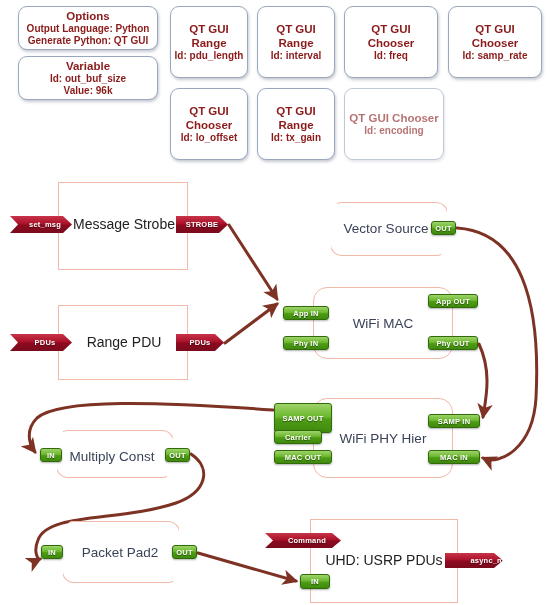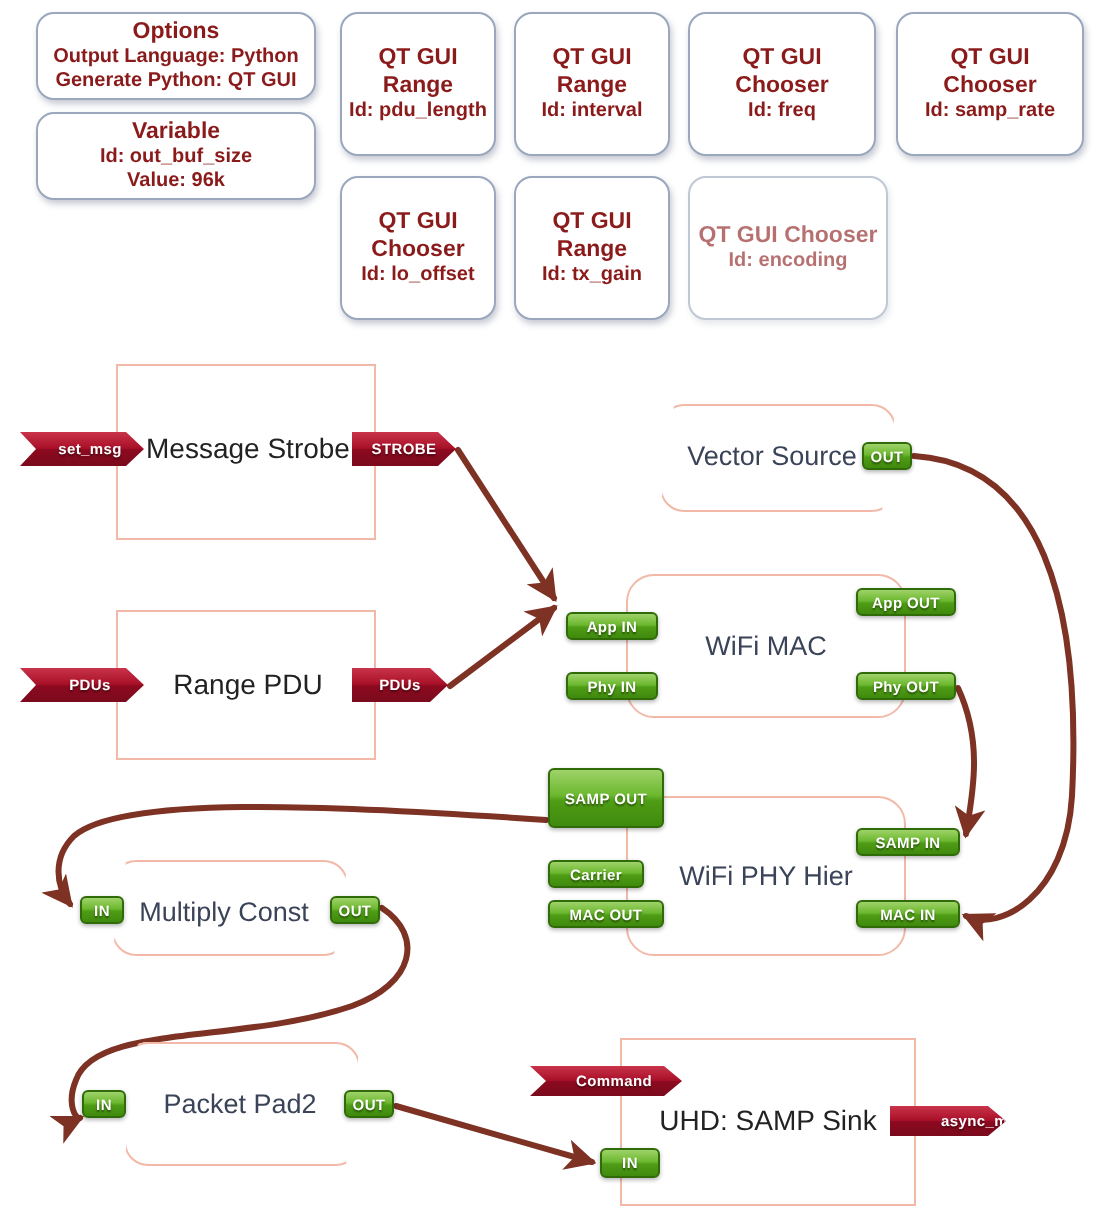--- a/index.html
+++ b/index.html
@@ -167,33 +167,33 @@
       <div class="blabel" style="left: 386px; top: 228px;">Vector Source</div>
       <div class="port stream" style="left: 431px; top: 221px; width: 25px; height: 14px;">OUT</div>
       <div class="blk fblk rnd" style="left: 313px; top: 287px; width: 140px; height: 72px;"></div>
       <div class="blabel" style="left: 383px; top: 323px;">WiFi MAC</div>
       <div class="port stream" style="left: 283px; top: 294px; width: 46px; height: 14px; margin-top: 12px;">App IN</div>
       <div class="port stream" style="left: 283px; top: 336px; width: 46px; height: 14px;">Phy IN</div>
       <div class="port stream" style="left: 428px; top: 294px; width: 50px; height: 14px;">App OUT</div>
       <div class="port stream" style="left: 428px; top: 336px; width: 50px; height: 14px;">Phy OUT</div>
       <div class="blk fblk rnd" style="left: 313px; top: 398px; width: 140px; height: 80px;"></div>
       <div class="blabel" style="left: 383px; top: 438px;">WiFi PHY Hier</div>
-      <div class="port stream" style="left: 274px; top: 384px; width: 58px; height: 30px;">SAMP OUT</div>
+      <div class="port stream" style="left: 274px; top: 403px; width: 58px; height: 30px;">SAMP OUT</div>
       <div class="port stream" style="left: 274px; top: 430px; width: 48px; height: 14px;">Carrier</div>
       <div class="port stream" style="left: 274px; top: 450px; width: 58px; height: 14px;">MAC OUT</div>
       <div class="port stream" style="left: 428px; top: 414px; width: 52px; height: 14px;">SAMP IN</div>
       <div class="port stream" style="left: 428px; top: 450px; width: 52px; height: 14px;">MAC IN</div>
       <div class="blk fblk skew" style="left: 56px; top: 430px; width: 118px; height: 48px; clip-path: polygon(6% 0px, 100% 0px, 94% 100%, 0px 100%); border: none; background: linear-gradient(rgb(255, 255, 255), rgb(255, 255, 255)) padding-box padding-box; box-shadow: rgb(242, 185, 168) 0px 0px 0px 1px inset;"></div>
       <div class="blabel" style="left: 112px; top: 456px;">Multiply Const</div>
       <div class="port stream" style="left: 40px; top: 448px; width: 22px; height: 14px;">IN</div>
       <div class="port stream" style="left: 165px; top: 448px; width: 25px; height: 14px;">OUT</div>
       <div class="blk fblk skew" style="left: 62px; top: 521px; width: 118px; height: 62px; clip-path: polygon(6% 0px, 100% 0px, 94% 100%, 0px 100%); border: none; background: linear-gradient(rgb(255, 255, 255), rgb(255, 255, 255)) padding-box padding-box; box-shadow: rgb(242, 185, 168) 0px 0px 0px 1px inset;"></div>
       <div class="blabel" style="left: 120px; top: 552px;">Packet Pad2</div>
       <div class="port stream" style="left: 41px; top: 545px; width: 22px; height: 14px;">IN</div>
       <div class="port stream" style="left: 172px; top: 545px; width: 25px; height: 14px;">OUT</div>
       <div class="blk fblk sq" style="left: 310px; top: 519px; width: 148px; height: 84px;"></div>
-      <div class="blabel dark" style="left: 384px; top: 560px;">UHD: SAMP Sink</div>
+      <div class="blabel dark" style="left: 384px; top: 560px;">UHD: USRP PDUs</div>
       <div class="port msg pennant-in" style="left: 265px; top: 533px; width: 76px; height: 15px;">Command</div>
       <div class="port stream" style="left: 300px; top: 574px; width: 30px; height: 15px;">IN</div>
       <div class="port msg pennant-out" style="left: 445px; top: 553px; width: 58px; height: 15px; padding-left: 40px;">async_msgs</div>
     </div>
 
 </div>
 
 </body></html>

